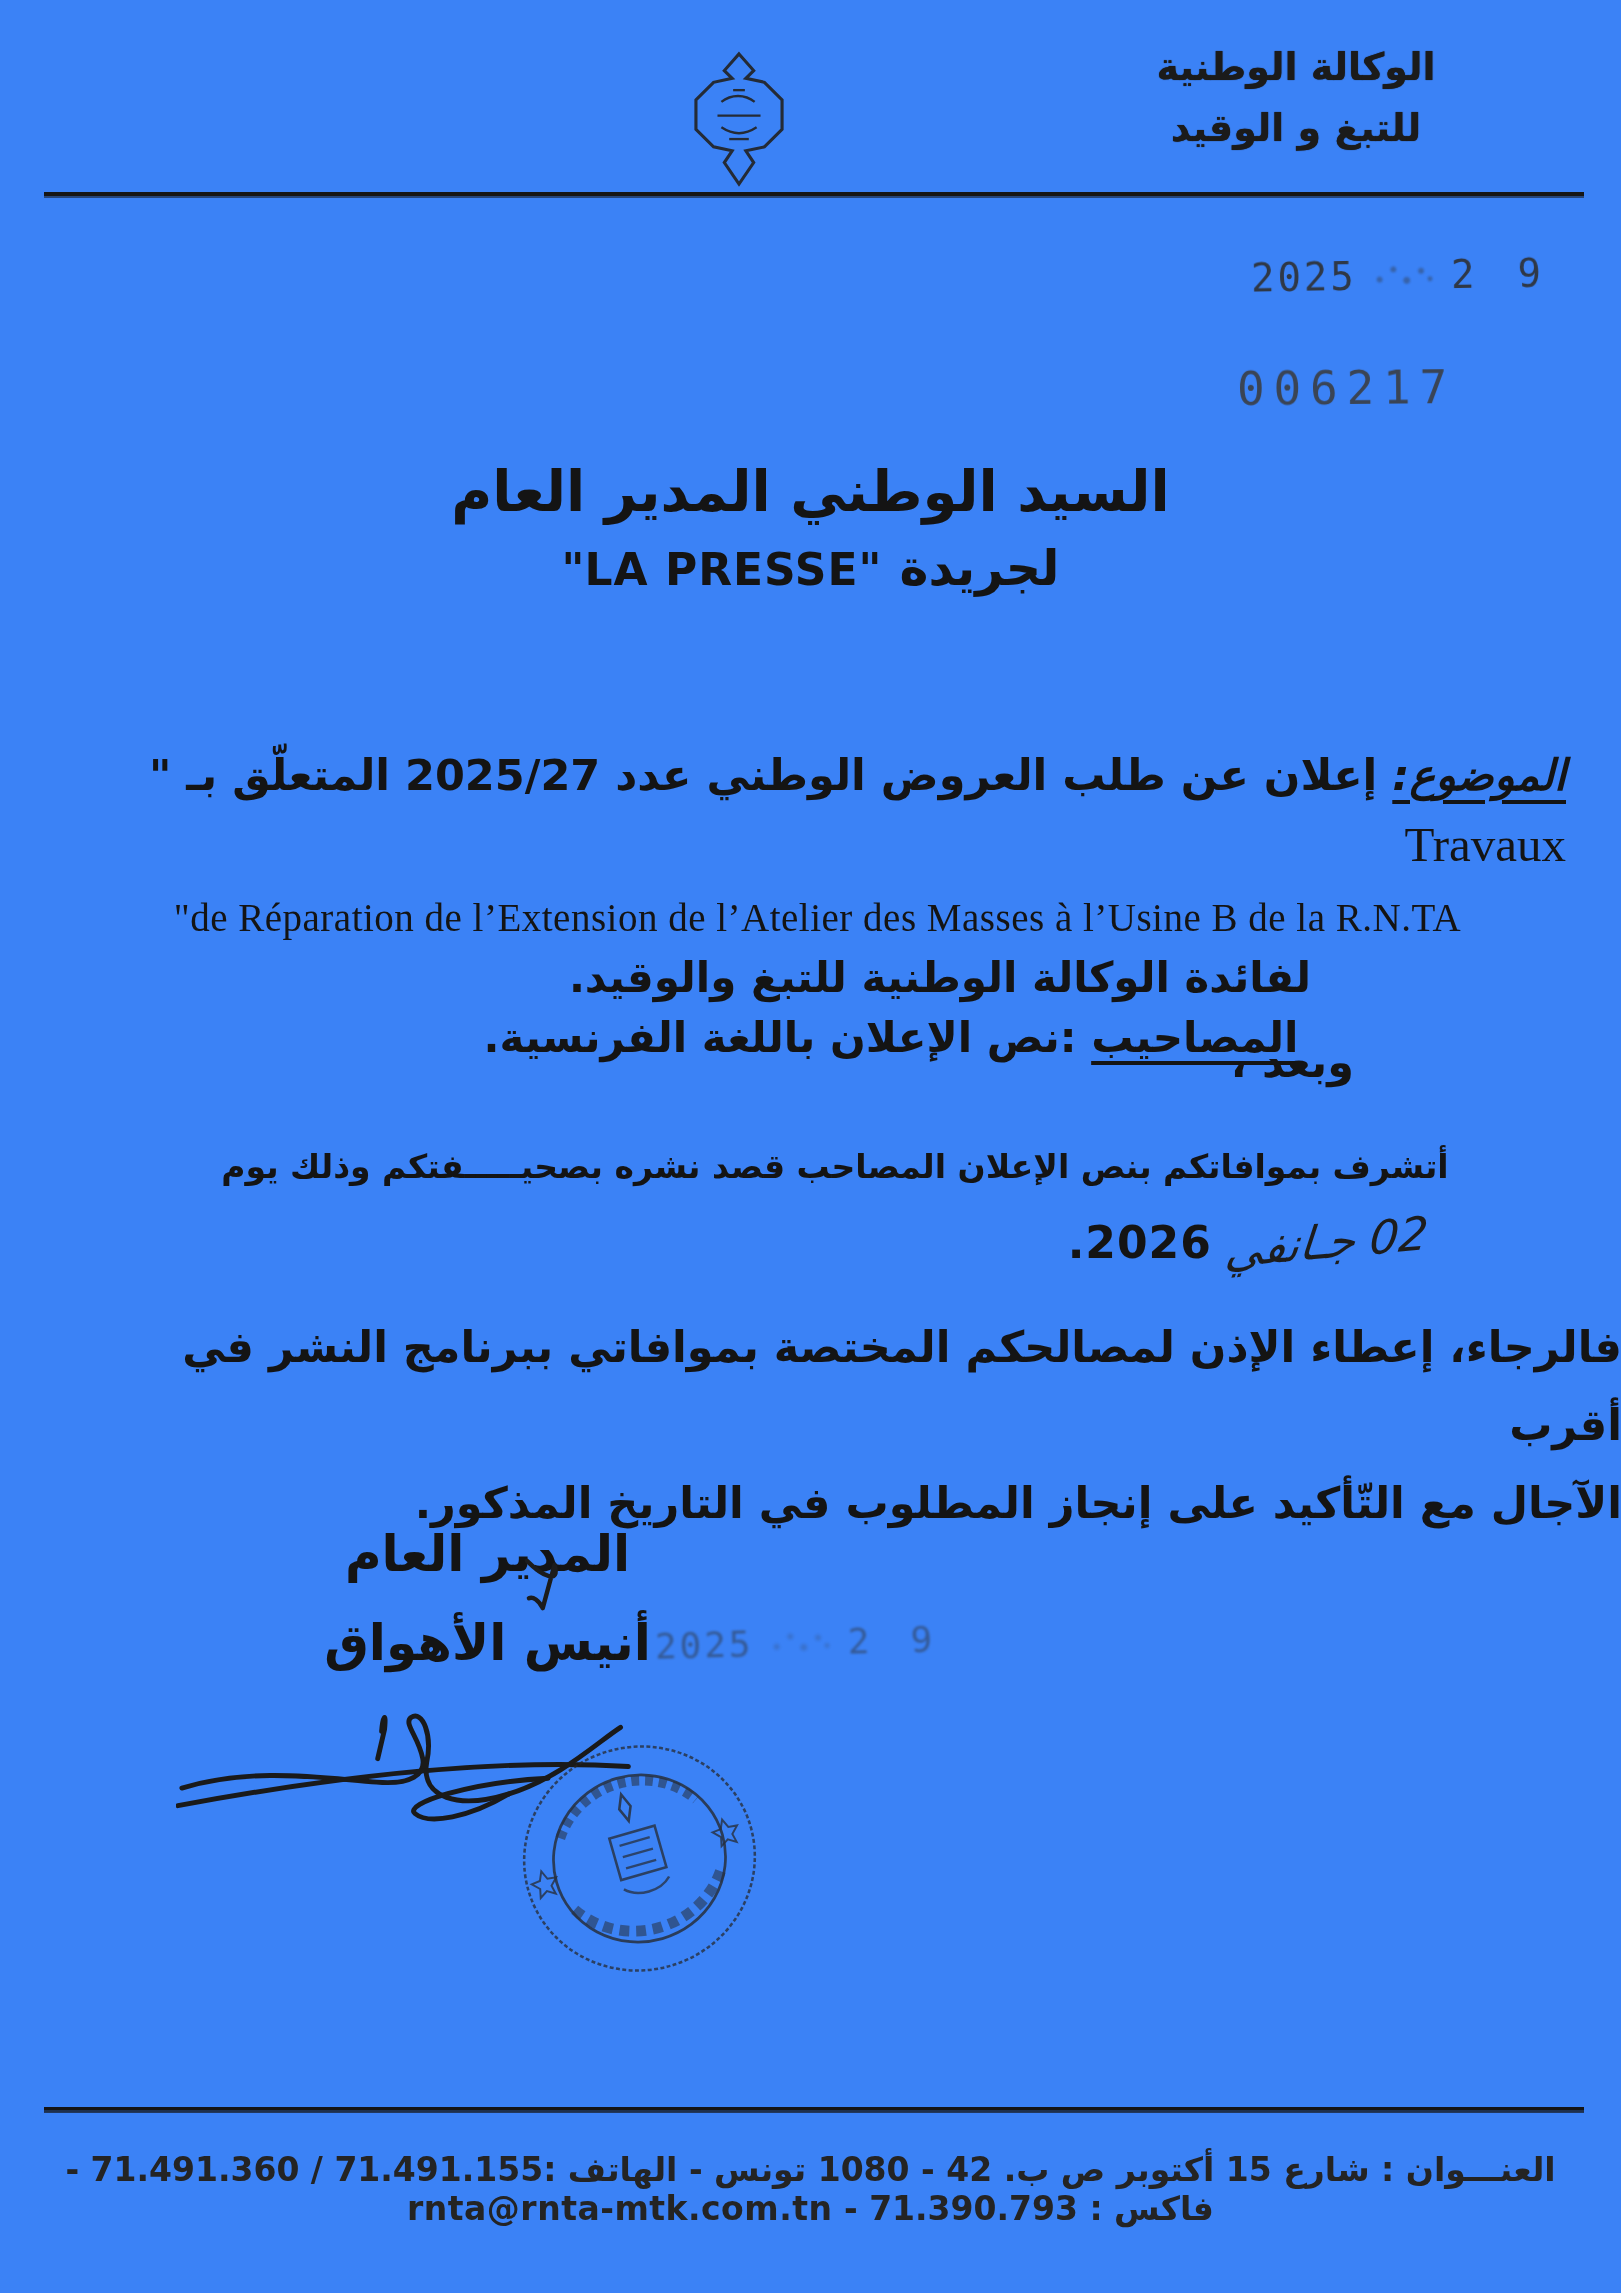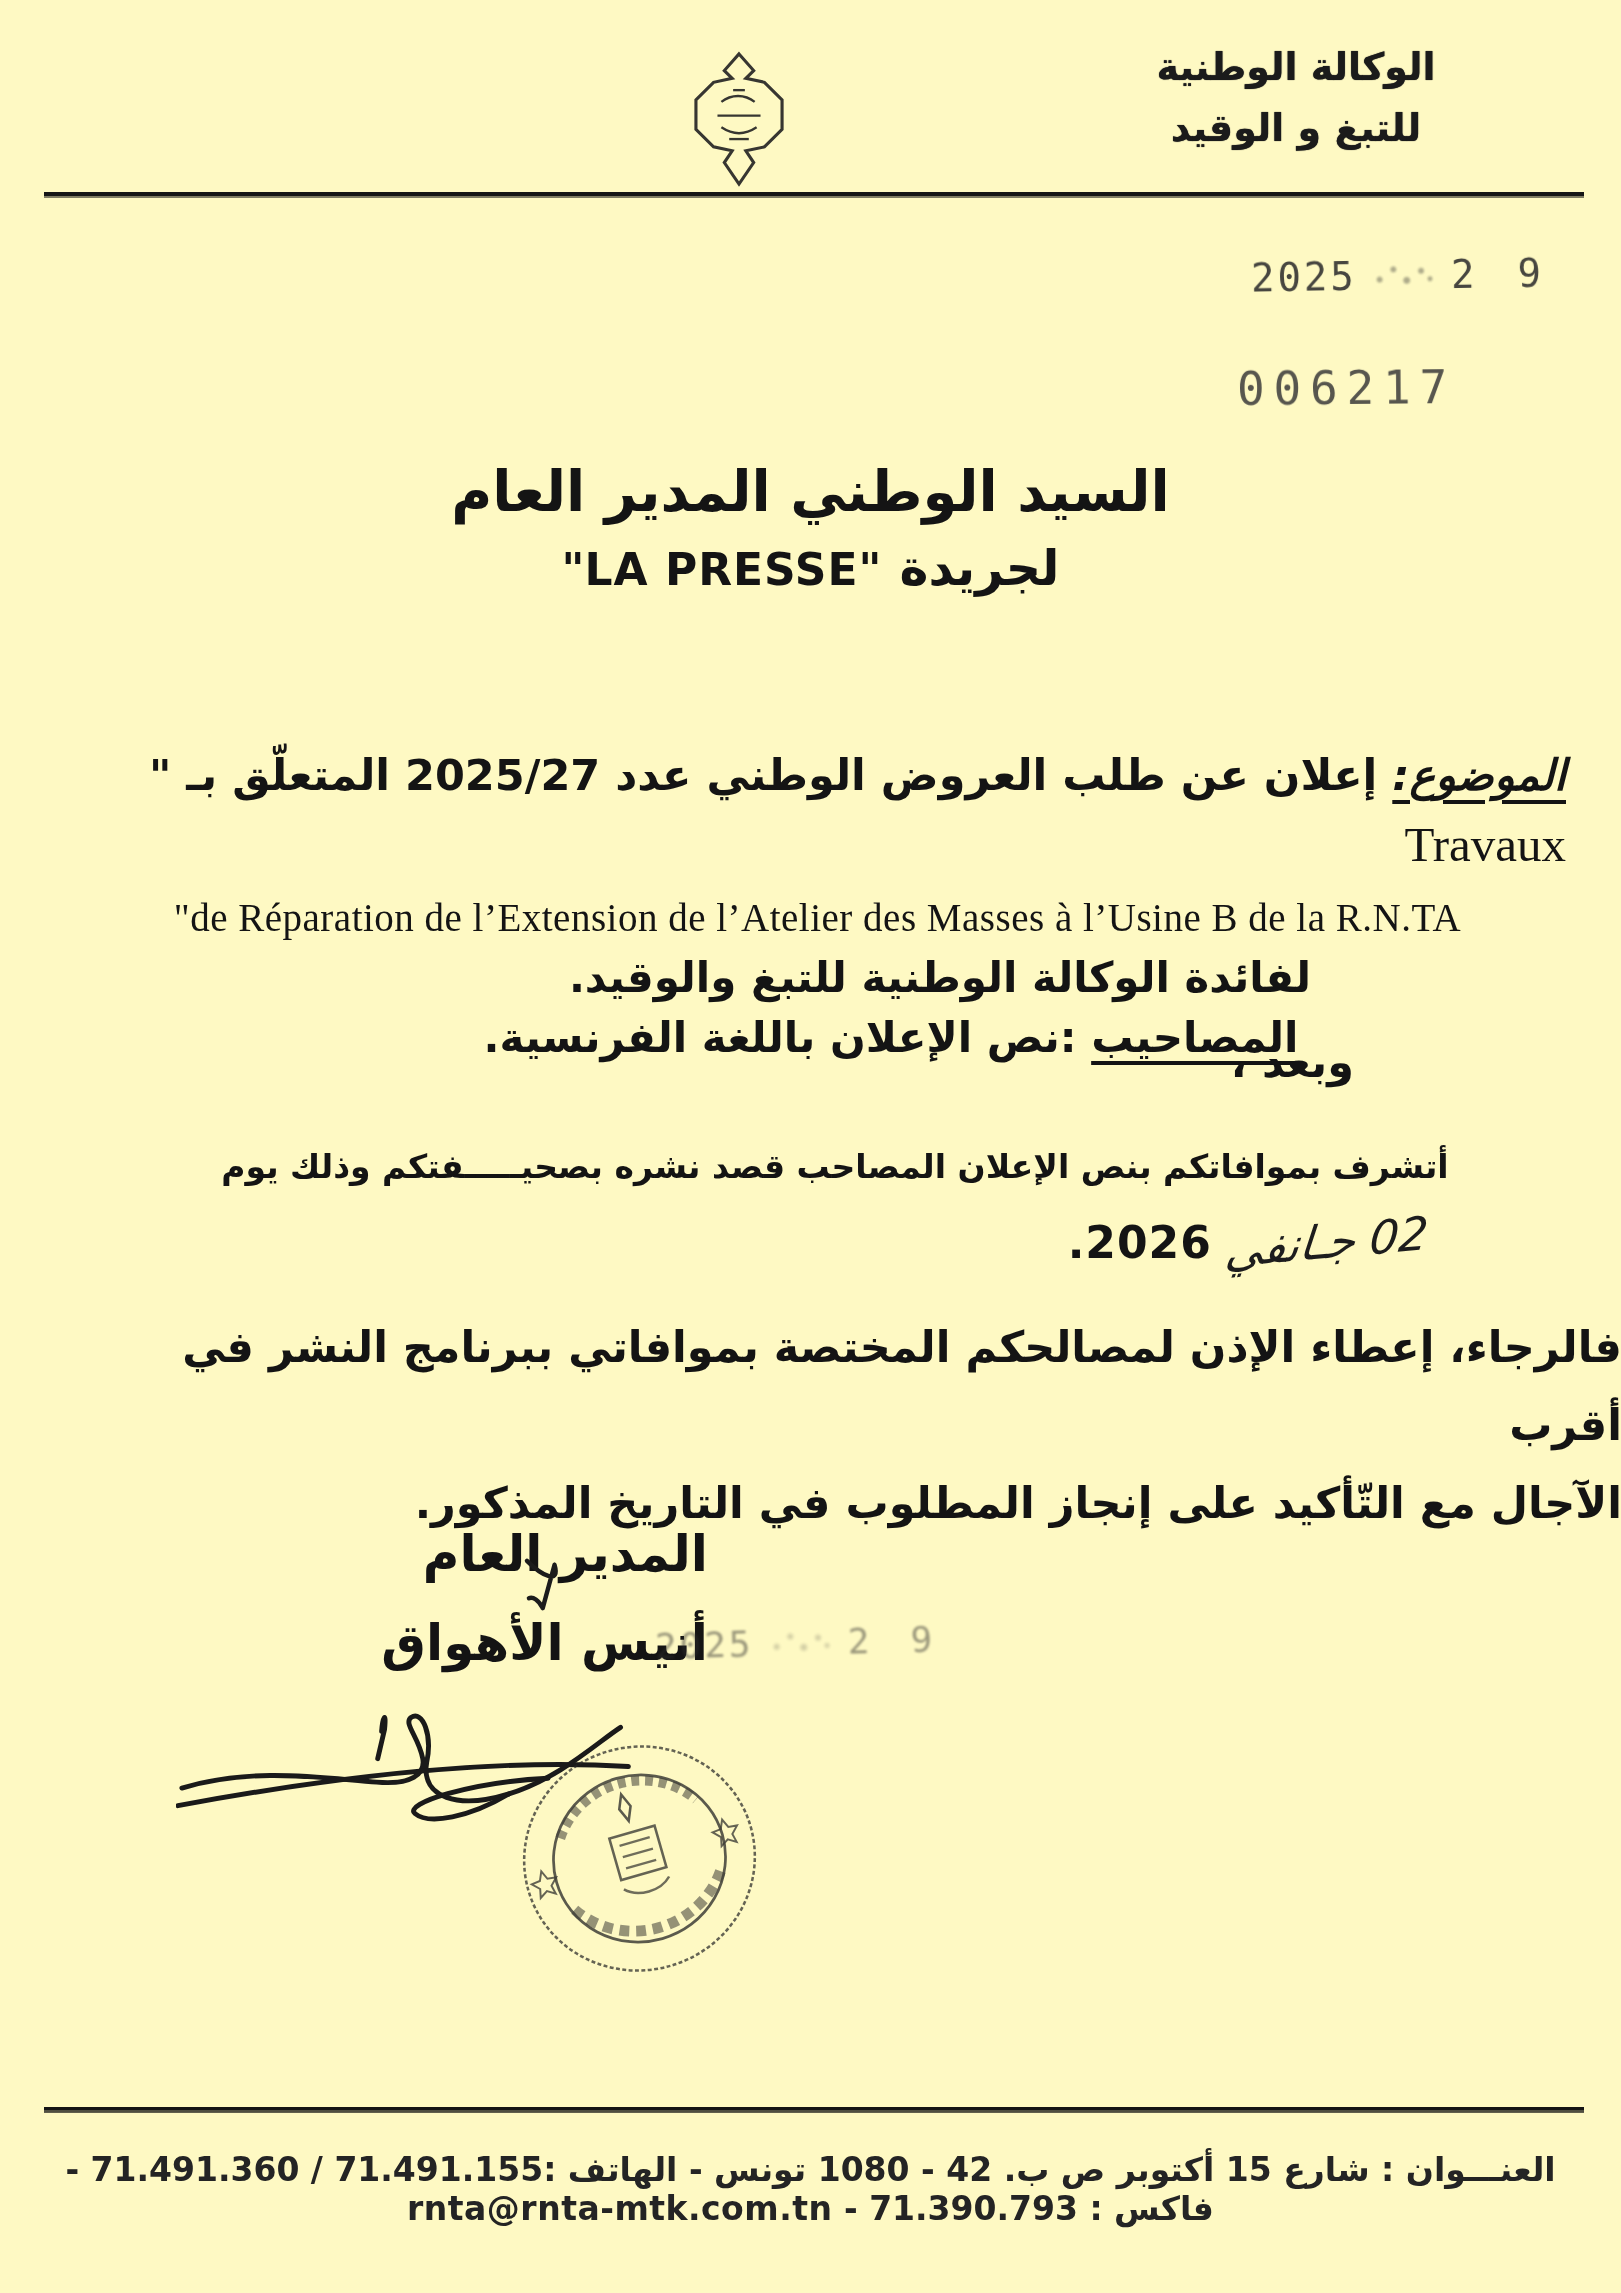--- a/index.html
+++ b/index.html
@@ -1,17 +1,17 @@
 <!DOCTYPE html>
 <html lang="ar"><head>
 <meta charset="utf-8">
 <style>
   html,body{margin:0;padding:0;background:#ffffff;}
   .page{
-    position:relative;width:1621px;height:2294px;background:#fef9c3;
+    position:relative;width:1621px;height:2294px;background:#3b82f6;
     font-family:"DejaVu Sans",sans-serif;color:#141414;overflow:hidden;
   }
   .abs{position:absolute;}
   
   .org-name{
     top:37px;right:90px;width:470px;text-align:center;direction:rtl;
     font-weight:bold;font-size:38px;line-height:61px;letter-spacing:1px;
     color:#1b1b1b;text-shadow:0 0 1px #1b1b1b;
   }
   .logo-box{top:51px;left:684px;width:110px;height:137px;}
@@ -56,21 +56,21 @@
   .encl-label{text-decoration:underline;text-decoration-thickness:3.9px;text-underline-offset:8.8px;}
   .salutation{top:1037px;right:267px;direction:rtl;font-size:43px;font-weight:bold;}
   
   .p1{top:1133px;left:118px;right:69px;direction:rtl;text-align:center;font-size:33px;font-weight:bold;line-height:67px;}
   .date-line{top:1215px;right:192px;direction:rtl;font-size:43px;}
   .hand{display:inline-block;font-style:italic;font-weight:normal;font-size:46px;
         transform:rotate(-5deg) skewX(-10deg);color:#1d1d1d;letter-spacing:2px;}
   .printed-year{font-weight:bold;font-size:44px;letter-spacing:1px;margin-left:31px;}
   .p2{top:1308px;left:173px;width:1449px;direction:rtl;text-align:right;font-size:43px;font-weight:bold;line-height:78px;}
   
-  .sig-block{top:1525px;left:267px;width:441px;direction:rtl;font-weight:bold;}
+  .sig-block{top:1525px;left:267px;width:441px;text-align:center;direction:rtl;font-weight:bold;}
   .sig-title{font-size:50px;}
   .sig-name{font-size:50px;margin-top:31px;}
   .sig-check{top:1551px;left:521px;width:71px;height:63px;}
   .sig-scribble{top:1688px;left:176px;width:470px;height:157px;}
   .round-stamp{top:1737px;left:514px;width:251px;height:243px;opacity:.88;}
   
   .footer-text{top:2150px;left:39px;right:39px;direction:rtl;text-align:center;
     font-size:33px;font-weight:bold;color:#242424;letter-spacing:0.5px;filter:blur(0.2px);}
   svg{display:block;}
 </style>

